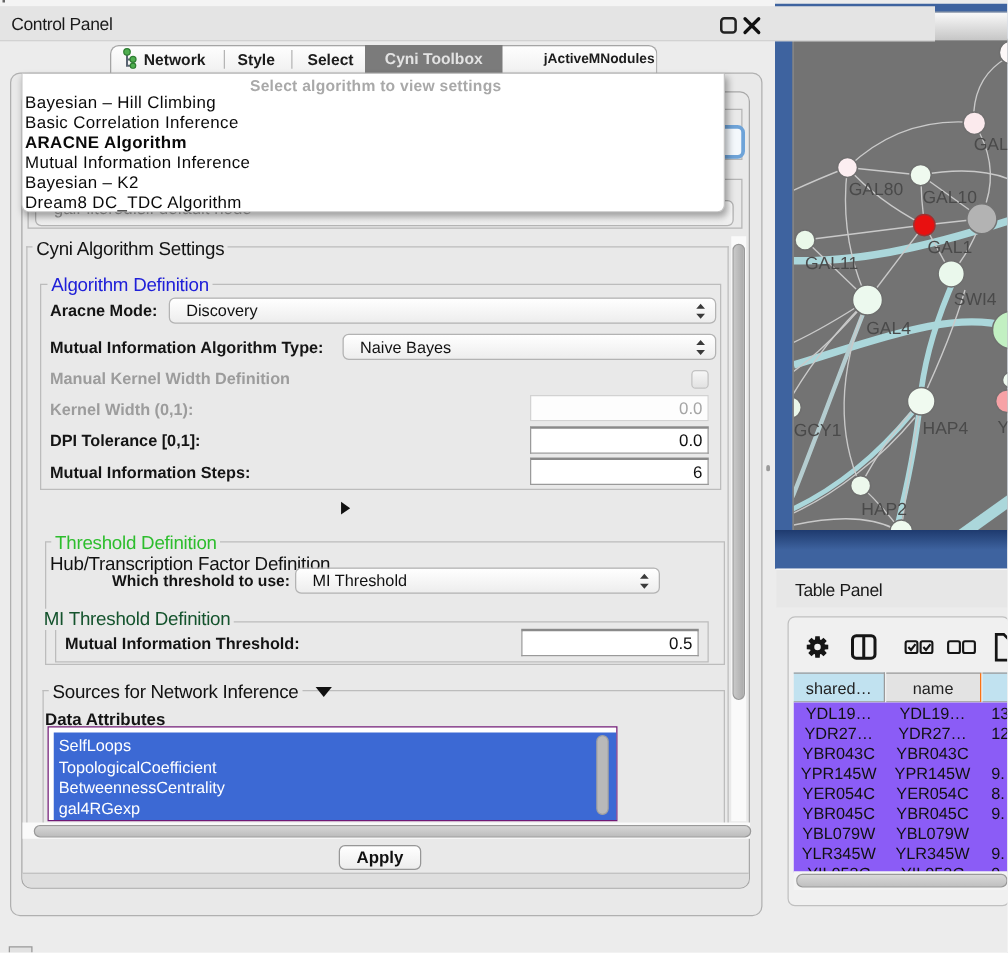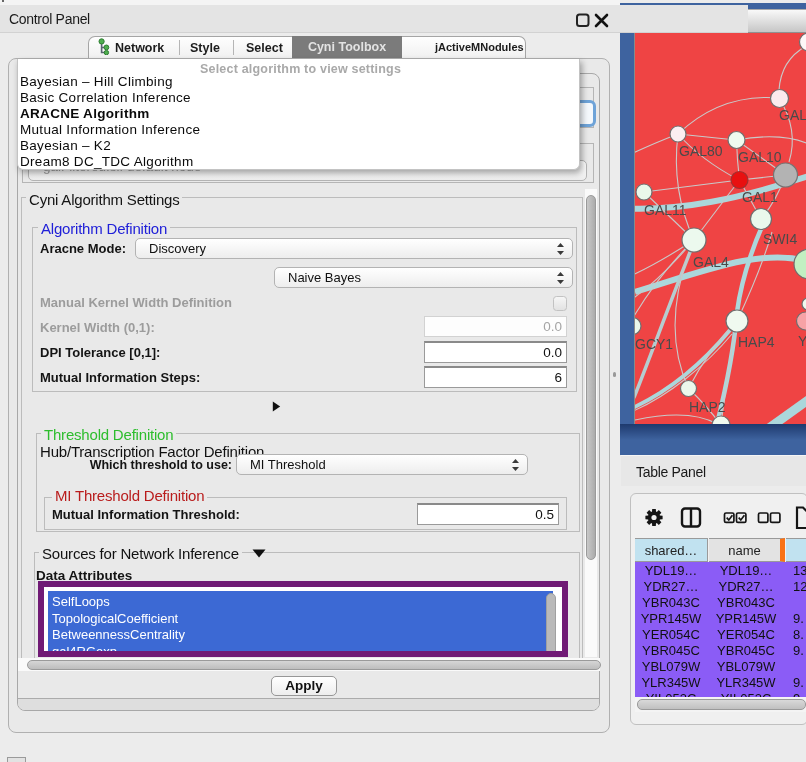--- a/index.html
+++ b/index.html
@@ -8,21 +8,21 @@
   .abs{position:absolute;}
   
   #desktop{left:620px;top:3px;width:186px;height:452px;background:#3e639f;}
   #netshadow{left:620px;top:424px;width:186px;height:16px;
      background:linear-gradient(#1e3a6e,rgba(62,99,159,0));}
   #nettitle{left:634px;top:9px;width:172px;height:22px;
      background:linear-gradient(#f9f9f9,#c6c6c6);
      border-left:1px solid #777;border-top:1px solid #aaa;border-bottom:1px solid #909090;
      border-top-left-radius:4px;}
   .tl{position:absolute;width:11px;height:11px;border-radius:50%;top:5px;}
-  #netbody{left:634px;top:31px;width:172px;height:393px;background:#ef4444;border-left:1px solid #8a8a8a;overflow:hidden;}
+  #netbody{left:634px;top:31px;width:172px;height:393px;background:#737373;border-left:1px solid #8a8a8a;overflow:hidden;}
   
   #tpbar{left:621px;top:455px;width:185px;height:30px;background:#e7e7e7;border-top:1px solid #f5f5f5;}
   #tpbar span{position:absolute;left:15px;top:8px;font-size:14px;letter-spacing:-0.3px;color:#1a1a1a;}
   #tpbox{left:630px;top:493px;width:176px;height:230px;background:#f0f0f0;
      border:1px solid #c0c0c0;border-radius:6px;}
   .th{position:absolute;top:538px;height:24px;border-top:1px solid #9a9a9a;border-bottom:1px solid #9a9a9a;
       box-sizing:border-box;text-align:center;line-height:23px;font-size:13px;color:#222;}
   .tbody-bg{left:635px;top:562px;width:171px;height:136px;background:#fff;}
   .trow{position:absolute;width:72px;text-align:center;font-size:13px;color:#111;height:16px;line-height:16px;}
   
@@ -61,21 +61,21 @@
      border-radius:5px;box-sizing:border-box;font-size:13px;color:#111;}
   .combo span{position:absolute;left:13px;top:2px;}
   .stepper{position:absolute;right:7px;top:3px;width:9px;height:14px;}
   .field{position:absolute;background:#fff;border:1px solid #9a9a9a;border-top:2px solid #8a8a8a;box-sizing:border-box;
      font-size:13.5px;color:#111;text-align:right;padding-right:4px;line-height:19px;}
   .fielddis{background:#fdfdfd;border:1px solid #d2d2d2 !important;color:#a5a5a5;}
   
   .sbtrack{position:absolute;background:#fafafa;}
   .sbthumb{position:absolute;background:linear-gradient(90deg,#c9c9c9,#ababab);border-radius:5px;border:1px solid #9a9a9a;box-sizing:border-box;}
   
-  #listbox{left:38px;top:581px;width:530px;height:76px;background:#fff;border:6px solid #701a75;box-sizing:border-box;overflow:hidden;}
+  #listbox{left:38px;top:581px;width:456px;height:76px;background:#fff;border:1px solid #701a75;box-sizing:border-box;overflow:hidden;}
   #listsel{position:absolute;left:4px;top:4px;width:505px;height:72px;background:#3c69d4;}
   .li{position:absolute;left:8px;color:#fff;font-size:13px;height:16.5px;line-height:16.5px;}
   
   #popup{left:17px;top:59px;width:563px;height:111px;background:#fff;border:1px solid #c3c3c3;border-top:none;
      border-radius:0 0 6px 6px;box-sizing:border-box;box-shadow:2px 3px 6px rgba(0,0,0,0.35);}
   .pi{position:absolute;left:2px;font-size:13.5px;letter-spacing:0.3px;color:#0a0a0a;}
   
   #apply{left:271px;top:676px;width:66px;height:20px;background:linear-gradient(#ffffff,#ededed);
      border:1px solid #979797;border-radius:5px;box-sizing:border-box;text-align:center;line-height:18px;
      font-size:13.5px;font-weight:bold;color:#111;}
@@ -184,21 +184,21 @@
       <rect x="736.5" y="513" width="9.4" height="9.4" rx="1.5"></rect>
       <path d="M726.7 517.6 L728.8 520 L732.4 515.3"></path>
       <path d="M738.7 517.6 L740.8 520 L744.4 515.3"></path>
       <rect x="758.5" y="513" width="9.4" height="9.4" rx="1.5"></rect>
       <rect x="770.5" y="513" width="9.4" height="9.4" rx="1.5"></rect>
     </g>
     <path d="M797 507.5 h6 l6 6 v12 a2.5 2.5 0 0 1 -2.5 2.5 h-9.5 z" fill="none" stroke="#151515" stroke-width="2.2"></path>
   </svg>
 
   <div class="th" style="left:635px;width:73px;background:#c1e2f0;border-right:1px solid #9a9a9a;">shared…</div>
-  <div class="th" style="left:709px;width:76px;background:#e3e3e3;border-right:5px solid #f97316;">name</div>
+  <div class="th" style="left:709px;width:76px;background:#e3e3e3;border-right:1px solid #f97316;">name</div>
   <div class="th" style="left:786px;width:20px;background:#c1e2f0;"></div>
   <div class="abs tbody-bg"></div>
   <div class="abs" style="left:635px;top:562px;width:171px;height:136px;overflow:hidden;background:#8b5cf6;">
     <div class="trow" style="left:0;top:1px;">YDL19…</div>
       <div class="trow" style="left:75px;top:1px;">YDL19…</div>
       <div class="trow" style="left:150px;top:1px;text-align:left;padding-left:8px;">13</div>
     <div class="trow" style="left:0;top:17px;">YDR27…</div>
       <div class="trow" style="left:75px;top:17px;">YDR27…</div>
       <div class="trow" style="left:150px;top:17px;text-align:left;padding-left:8px;">12</div>
     <div class="trow" style="left:0;top:33px;">YBR043C</div>
@@ -264,20 +264,21 @@
 
   <div class="grp" style="left:32px;top:227px;width:545px;height:165px;"></div>
   <div class="grplab" style="left:38px;top:220px;color:#2020d8;">Algorithm Definition</div>
   <div class="lab" style="left:40px;top:241px;">Aracne Mode:</div>
   <div class="combo" style="left:135px;top:238px;width:438px;height:21px;">
       <span>Discovery</span>
     <svg class="stepper" viewBox="0 0 9 14">
         <path d="M1 5 L4.5 1 L8 5 Z M1 9 L4.5 13 L8 9 Z" fill="#3a3a3a"></path>
       </svg>
   </div>
+  <div class="lab" style="left:40px;top:270px;">Mutual Information Algorithm Type:</div>
   <div class="combo" style="left:274px;top:267px;width:299px;height:21px;">
       <span>Naive Bayes</span>
     <svg class="stepper" viewBox="0 0 9 14">
         <path d="M1 5 L4.5 1 L8 5 Z M1 9 L4.5 13 L8 9 Z" fill="#3a3a3a"></path>
       </svg>
   </div>
   <div class="lab dis" style="left:40px;top:295px;">Manual Kernel Width Definition</div>
   <div class="abs" style="left:553px;top:296px;width:14px;height:15px;background:linear-gradient(#f6f6f6,#e2e2e2);border:1px solid #c2c2c2;border-radius:3.5px;box-sizing:border-box;"></div>
   <div class="lab dis" style="left:40px;top:320px;">Kernel Width (0,1):</div>
   <div class="field fielddis abs" style="left:424px;top:316px;width:143px;height:21px;">0.0</div>
@@ -294,21 +295,21 @@
   <div class="grp" style="left:36px;top:433px;width:544px;height:99px;"></div>
   <div class="grplab" style="left:41px;top:426px;color:#2dbd2d;">Threshold Definition</div>
   <div class="lab" style="left:60px;width:172px;text-align:right;top:458px;font-size:12.5px;">Which threshold to use:</div>
   <div class="combo" style="left:236px;top:454px;width:292px;height:21px;">
       <span>MI Threshold</span>
     <svg class="stepper" viewBox="0 0 9 14">
         <path d="M1 5 L4.5 1 L8 5 Z M1 9 L4.5 13 L8 9 Z" fill="#3a3a3a"></path>
       </svg>
   </div>
   <div class="grp" style="left:44px;top:497px;width:523px;height:33px;"></div>
-  <div class="grplab" style="left:52px;top:487px;color:#b91c1c;">MI Threshold Definition</div>
+  <div class="grplab" style="left:32px;top:487px;color:#14532d;">MI Threshold Definition</div>
   <div class="lab" style="left:52px;top:507px;">Mutual Information Threshold:</div>
   <div class="field abs" style="left:417px;top:503px;width:142px;height:22px;">0.5</div>
 
   <div class="grp" style="left:34px;top:552px;width:546px;height:108px;border-bottom:none;"></div>
   <div class="grplab" style="left:39px;top:545px;">Sources for Network Inference</div>
   <svg class="abs" style="left:252px;top:549px;" width="14" height="9" viewBox="0 0 14 9">
       <path d="M0.5 0.5 L13.5 0.5 L7 8.5 Z" fill="#111"></path>
     </svg>
   <div class="lab" style="left:36px;top:568px;font-size:13.5px;">Data Attributes</div>
   <div class="abs" id="listbox">

